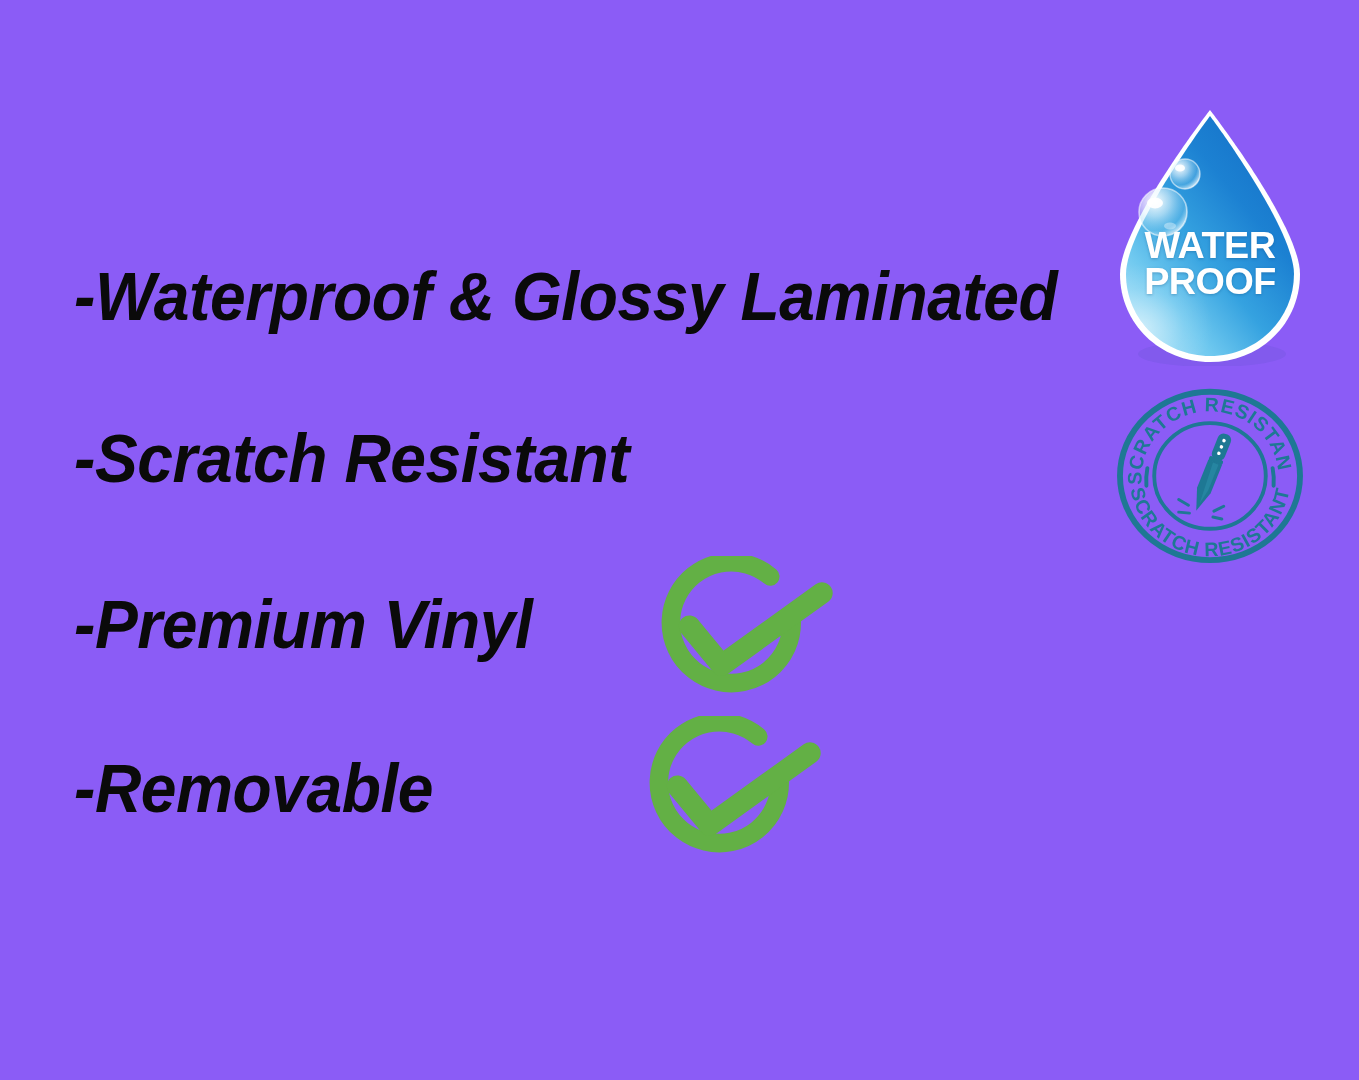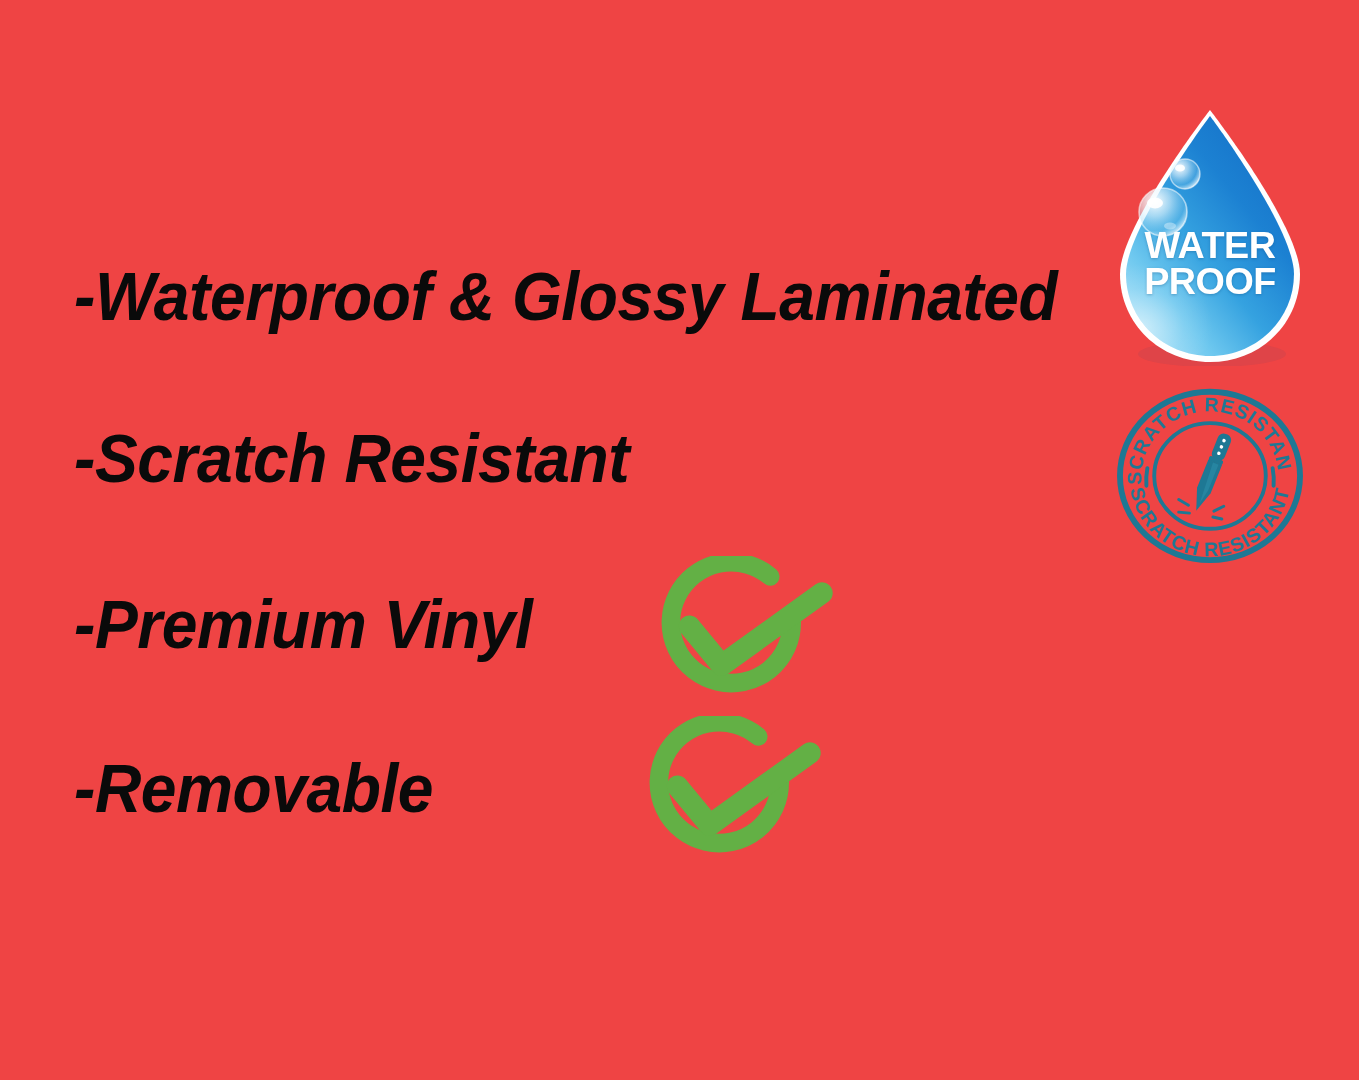--- a/index.html
+++ b/index.html
@@ -7,21 +7,21 @@
     padding: 0;
     background: #ffffff;
   }
   body {
     font-family: "Liberation Sans", sans-serif;
   }
   #stage {
     position: relative;
     width: 1359px;
     height: 1080px;
-    background: #ef4444;
+    background: #8b5cf6;
     overflow: hidden;
   }
 
   
   .feature-line {
     position: absolute;
     left: 74px;
     white-space: nowrap;
     color: #0a0a0a;
     font-family: "Liberation Sans", sans-serif;

